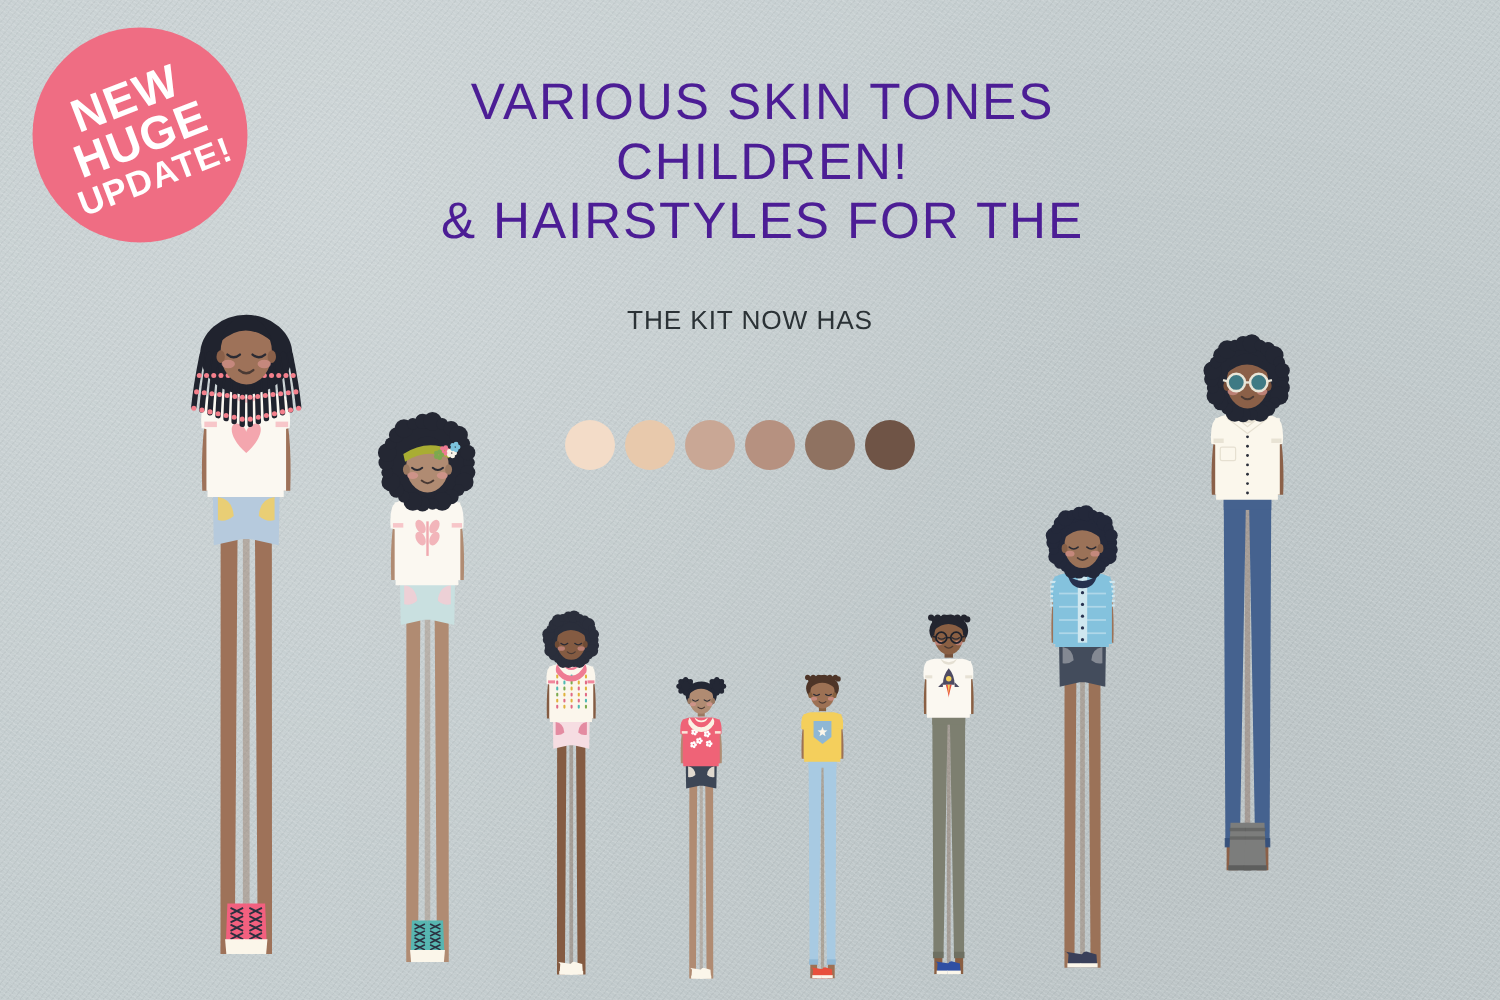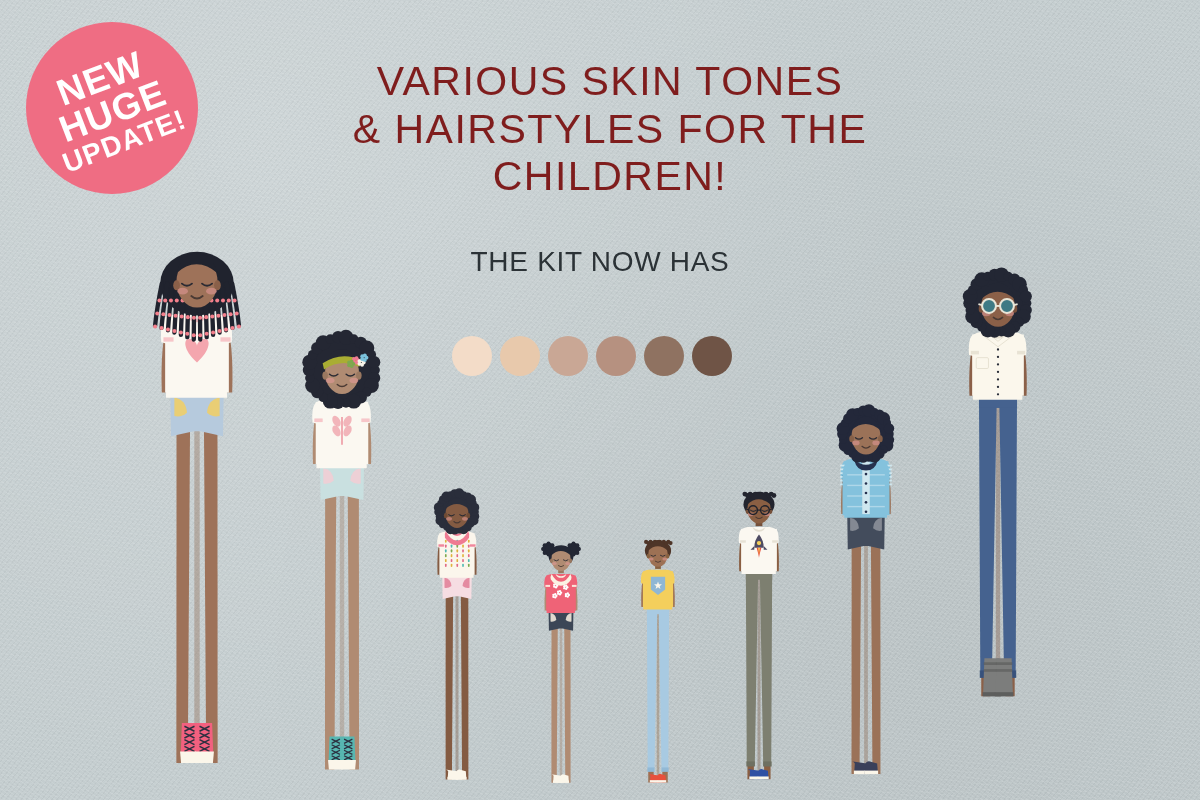--- a/index.html
+++ b/index.html
@@ -41,21 +41,21 @@
   #badge .l3{font-size:28px;display:block;margin-top:2px;}
   
   #headline{
     position:absolute;left:330px;top:58px;width:560px;text-align:center;
     color:#ffffff;font-size:41px;line-height:1.16;letter-spacing:1.5px;
     font-weight:300;text-transform:uppercase;
   }
   #headline div{white-space:nowrap;}
   #subtitle{
     position:absolute;left:430px;top:243px;width:340px;text-align:center;
-    color:#2b3236;font-size:28px;line-height:1.35;letter-spacing:.7px;
+    color:#2b3236;font-size:21px;line-height:1.35;letter-spacing:.7px;
     font-weight:400;text-transform:uppercase;
   }
   
   #swatches{position:absolute;left:452px;top:336px;display:flex;gap:8px;}
   .swatch{width:40px;height:40px;border-radius:50%;}
   
   .char{position:absolute;bottom:0;}
   .char svg{display:block;overflow:visible;}
 </style>
 </head>
@@ -66,24 +66,24 @@
   <div id="texture"></div>
 
   <div id="badge" style="background: rgb(239, 109, 131);">
     <div class="rot" style="color: rgb(255, 255, 255); transform: rotate(-21deg);">
       <span class="l1">NEW</span>
       <span class="l2">HUGE</span>
       <span class="l3">UPDATE!</span>
     </div>
   </div>
 
-  <div id="headline" style="color: #7f1d1d;">
+  <div id="headline" style="color: #4c1d95;">
     <div>VARIOUS SKIN TONES</div>
+    <div>CHILDREN!</div>
     <div>&amp; HAIRSTYLES FOR THE</div>
-    <div>CHILDREN!</div>
   </div>
 
   <div id="subtitle" style="color: rgb(43, 50, 54);">
     <div>THE KIT NOW HAS</div>
   </div>
 
   <div id="swatches">
       <div class="swatch" style="background: rgb(243, 220, 200);"></div>
       <div class="swatch" style="background: rgb(232, 201, 172);"></div>
       <div class="swatch" style="background: rgb(201, 167, 149);"></div>

